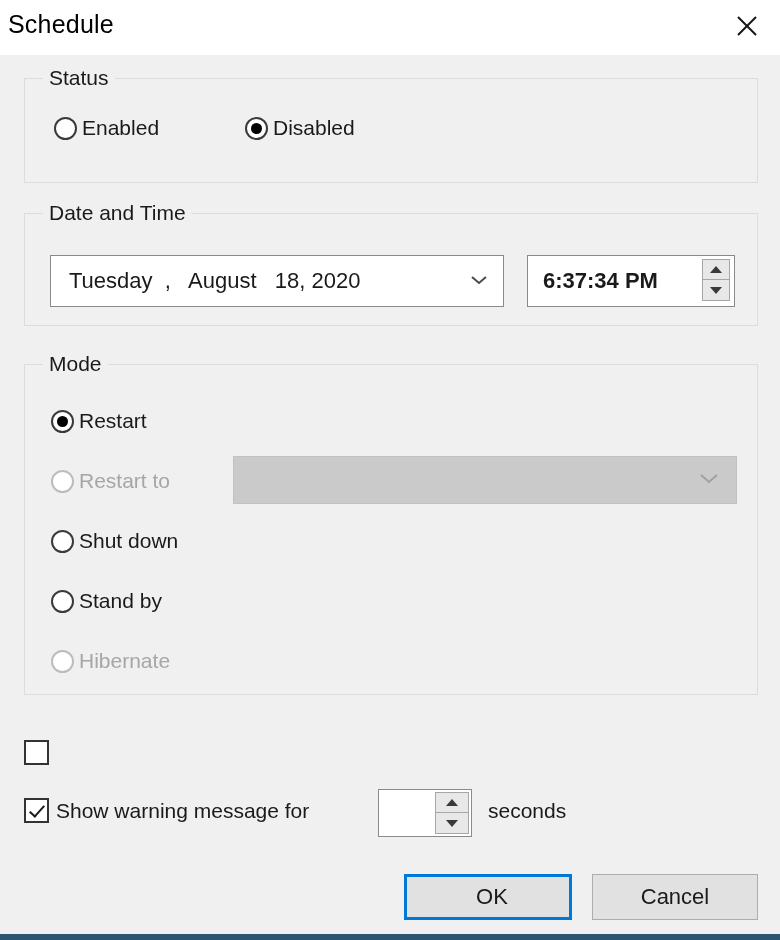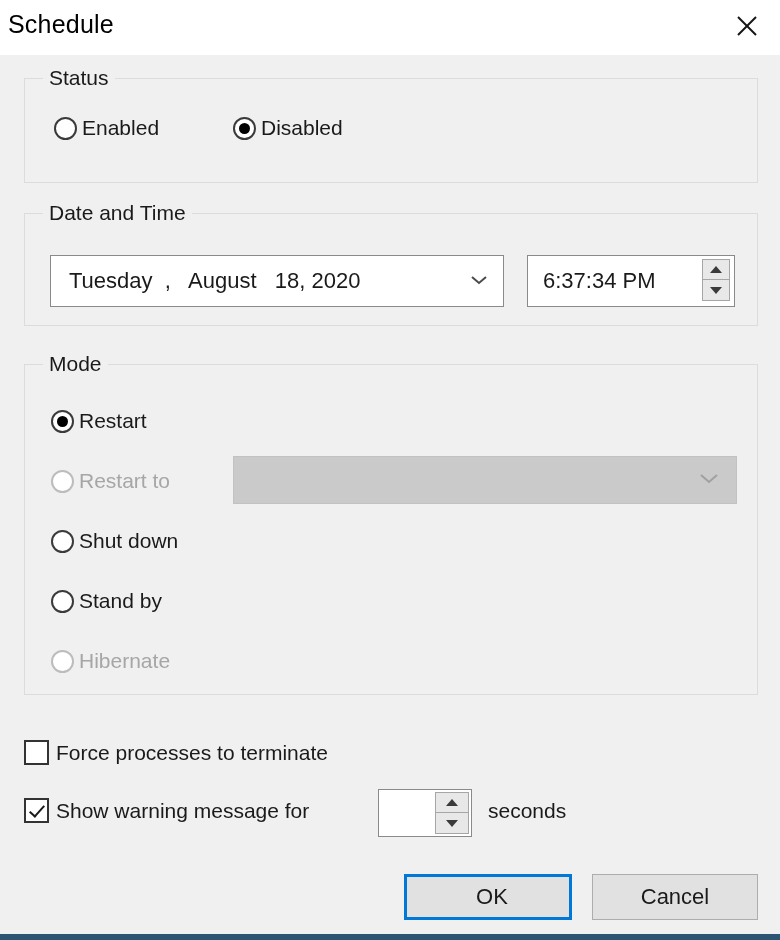--- a/index.html
+++ b/index.html
@@ -161,21 +161,21 @@
   #date-chevron {
     position: absolute;
     right: 14px;
     top: 50%;
     transform: translateY(-50%);
     display: block;
   }
 
   #time-field {
     left: 527px; top: 255px;
-    width: 208px; height: 52px;
+    width: 208px; height: 52px; font-weight: bold;
   }
   #time-field .field-text {
     margin-left: 15px;
   }
 
   
   .spinner {
     position: absolute;
     top: 3px;
     right: 4px;
@@ -304,21 +304,21 @@
 </div>
 
 <div class="groupbox" id="group-status">
   <div class="group-legend">Status</div>
 
   <div class="radio-row" style="left:29px; top:37px;">
     <span class="radio"></span>
     <span class="radio-label">Enabled</span>
   </div>
 
-  <div class="radio-row" style="left:208px; top:37px;">
+  <div class="radio-row" style="left:220px; top:37px;">
     <span class="radio checked"></span>
     <span class="radio-label">Disabled</span>
   </div>
 </div>
 
 <div class="groupbox" id="group-datetime">
   <div class="group-legend">Date and Time</div>
 </div>
 
 <div class="field" id="date-field">
@@ -375,21 +375,20 @@
   <span class="field-text" style="margin-left:14px; color:#8f8f8f;"></span>
   <span id="restart-to-chevron">
     <svg width="22" height="13" viewBox="0 0 22 13">
       <polyline points="3,3 11,10 19,3" fill="none" stroke="#a0a0a0" stroke-width="2"></polyline>
     </svg>
   </span>
 </div>
 
 <div class="check-row" style="left:24px; top:740px;">
   <span class="checkbox"></span>
-  <span class="check-label">Force processes to terminate</span>
 </div>
 
 <div class="check-row" style="left:24px; top:798px;">
   <span class="checkbox checked"></span>
   <span class="check-label">Show warning message for</span>
 </div>
 
 <div id="seconds-field">
   <span class="field-text">30</span>
   <span class="spinner">

